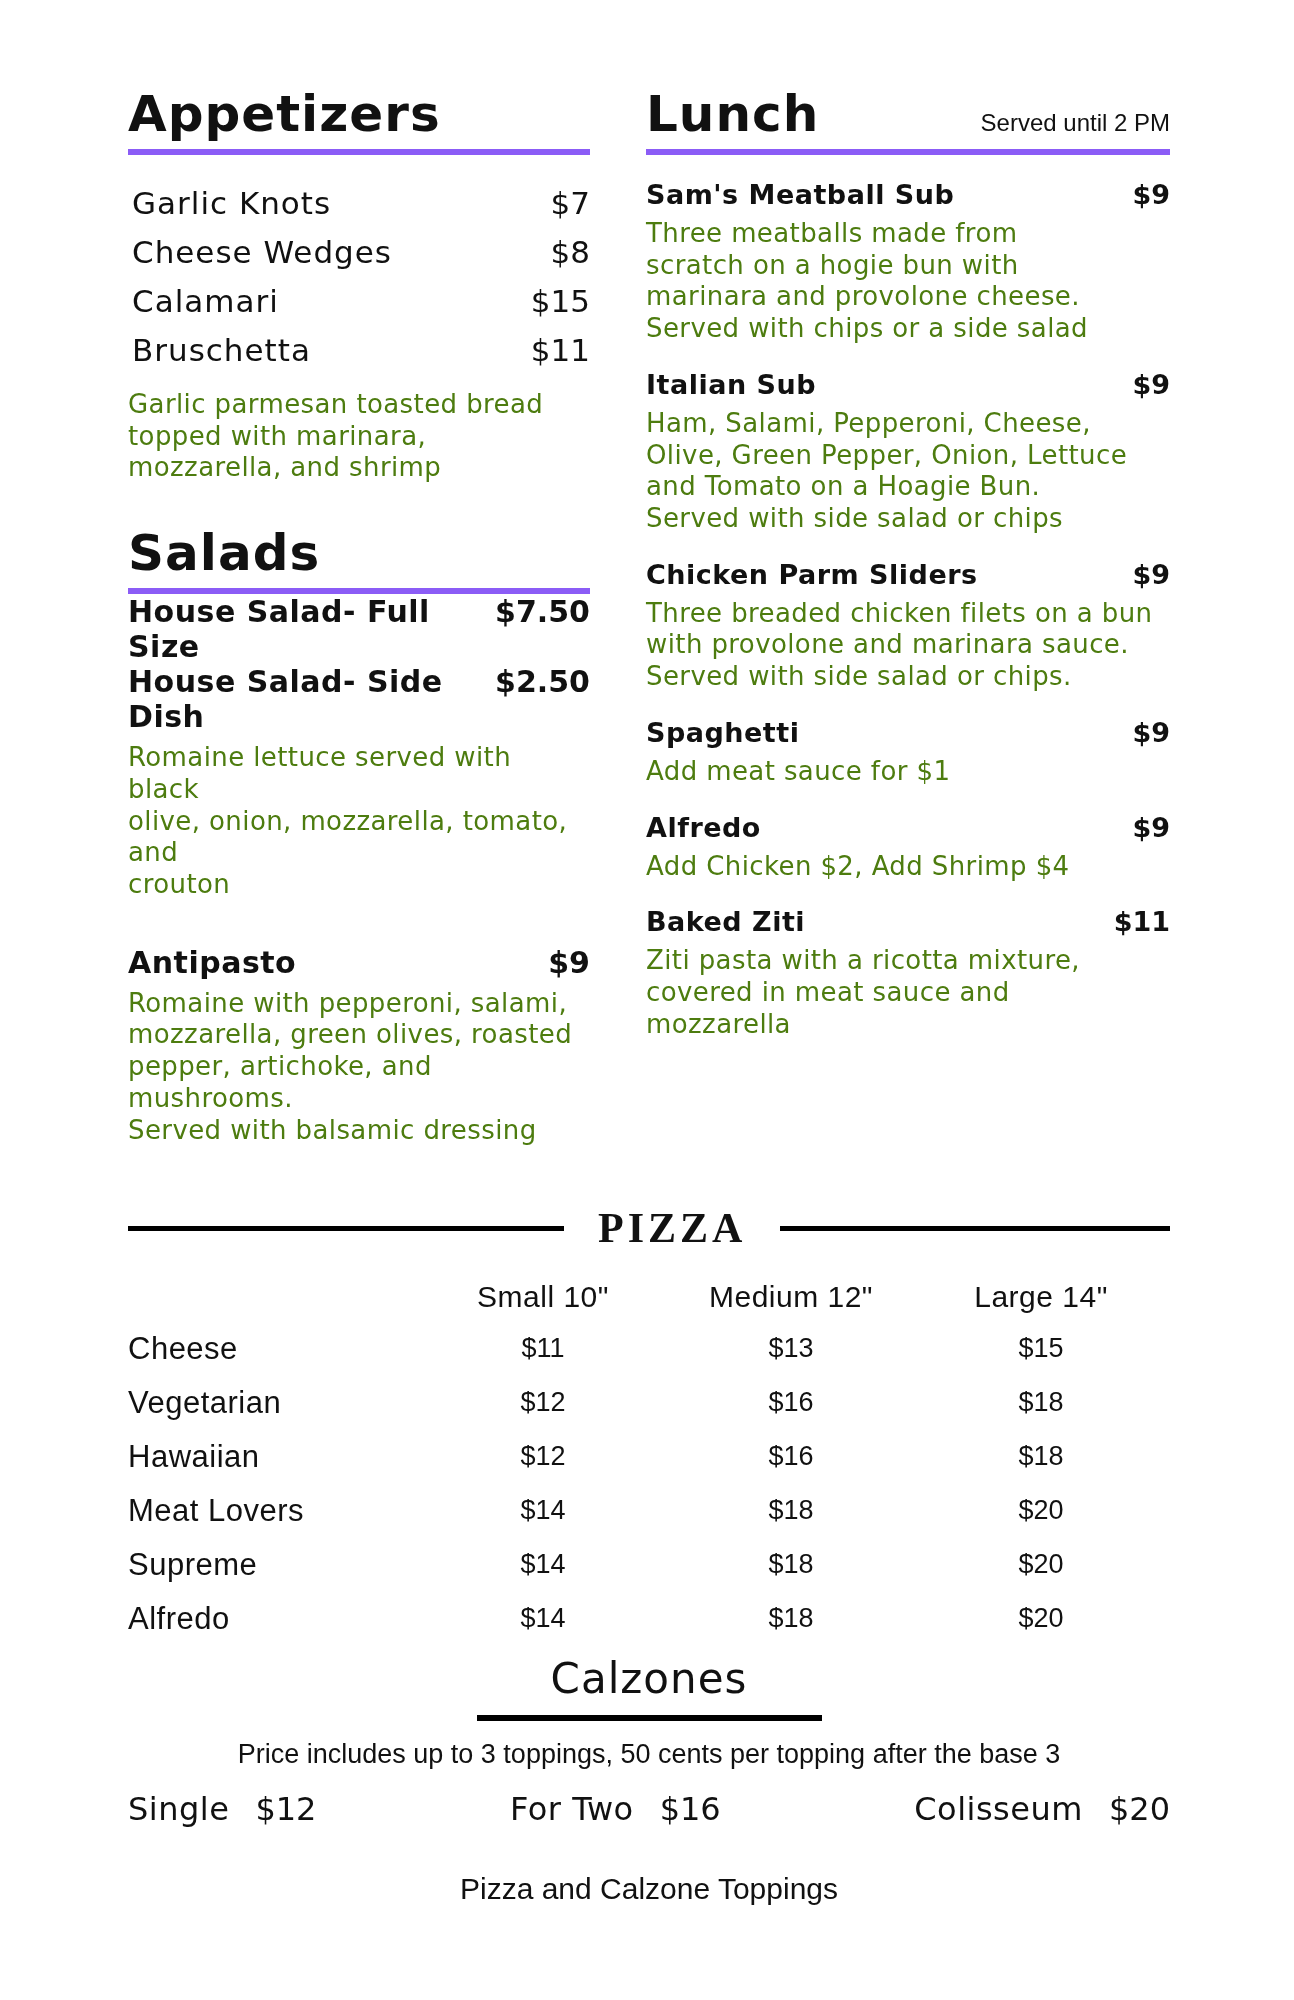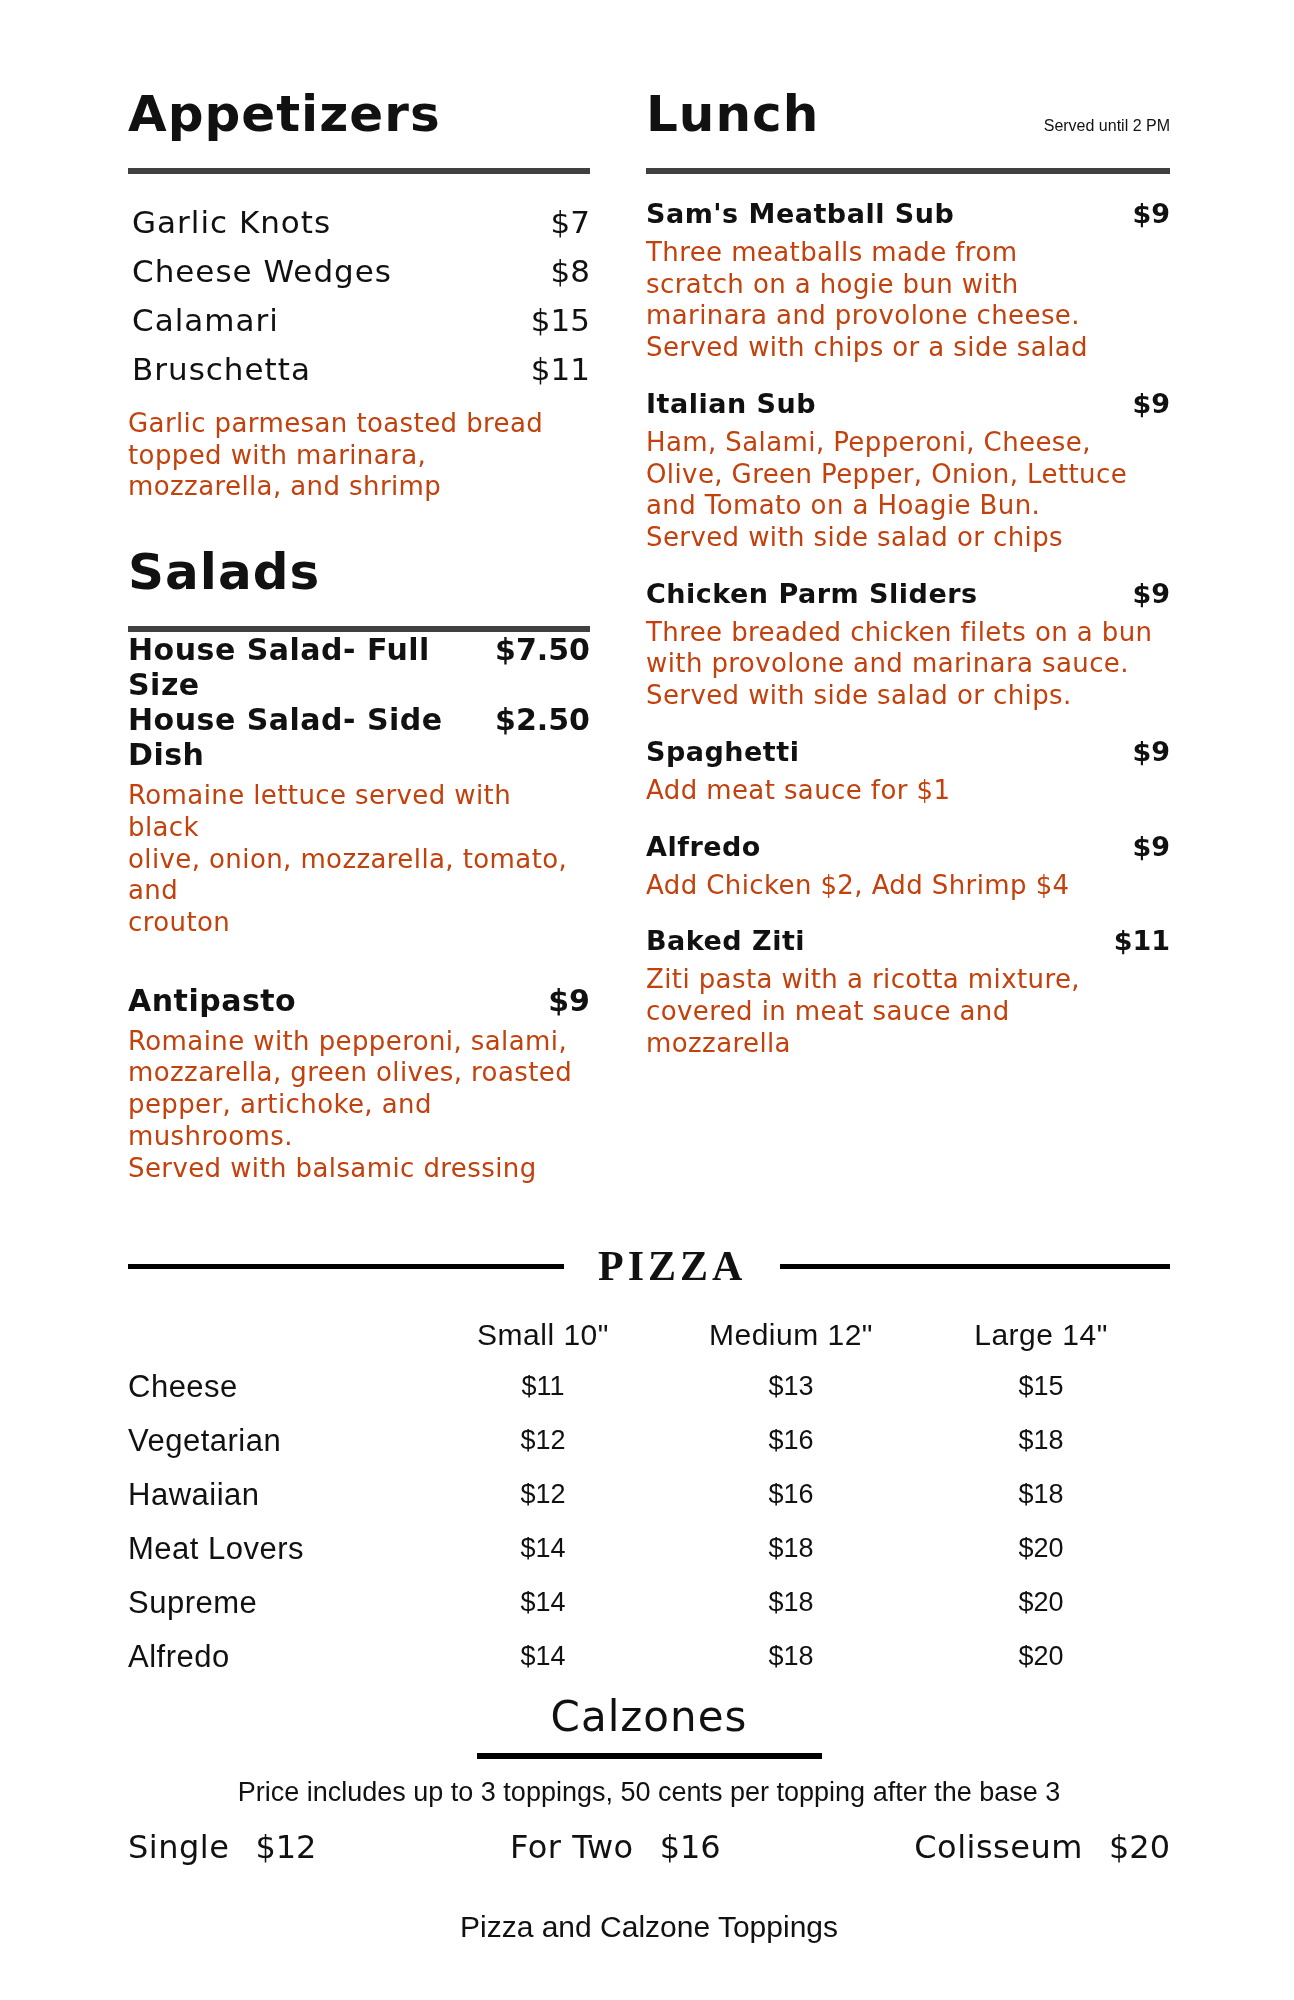--- a/index.html
+++ b/index.html
@@ -13,35 +13,35 @@
   }
   .page { padding:85px 124px 0 128px; }
 
   
   .columns { display:flex; gap:56px; }
   .col-left  { width:462px; flex:0 0 462px; }
   .col-right { flex:1; }
 
   .section-head {
     font-size:50px; font-weight:700; letter-spacing:1px;
-    padding-bottom:25px; border-bottom:6px solid #404040;
-    display:flex; justify-content:space-between; align-items:baseline;
-  }
-  .served { font-size:16px; font-weight:400; letter-spacing:0; font-family:"Liberation Sans", sans-serif; }
+    padding-bottom:6px; border-bottom:6px solid #8b5cf6;
+    display:flex; justify-content:space-between; align-items:baseline;
+  }
+  .served { font-size:24px; font-weight:400; letter-spacing:0; font-family:"Liberation Sans", sans-serif; }
 
   .plist { margin-top:24px; }
   .prow {
     display:flex; justify-content:space-between; align-items:baseline;
     font-size:31px; letter-spacing:1px; padding:6px 0 7px 4px;
   }
   .prow .pprice { letter-spacing:0; }
 
   .desc {
     font-size:26px; line-height:1.22; letter-spacing:0.4px;
-    white-space:pre-line; margin-top:14px; color:#c2410c;
+    white-space:pre-line; margin-top:14px; color:#4d7c0f;
   }
 
   .salads-head { margin-top:40px; }
 
   .hs-row {
     display:flex; justify-content:space-between; align-items:baseline;
     font-size:30px; font-weight:700; letter-spacing:0.5px; 
   }
   .hs-row .pprice { letter-spacing:0; }
   .hs-desc { margin-top:8px; }

